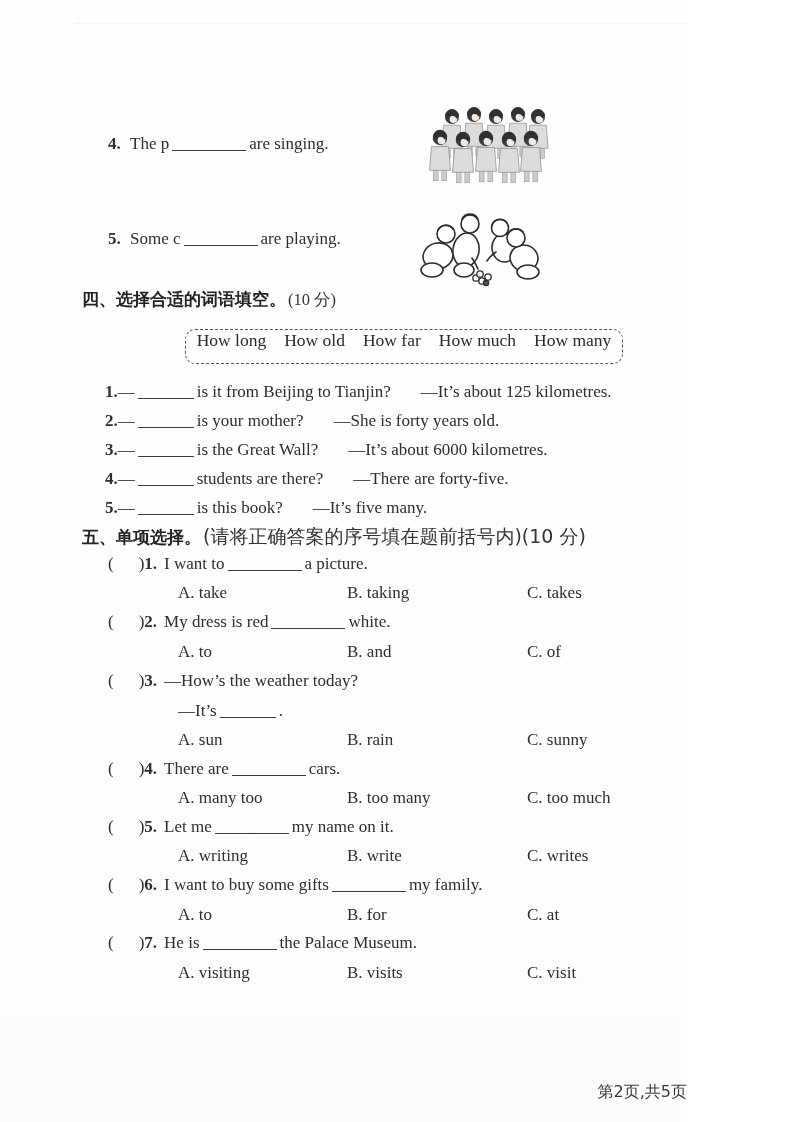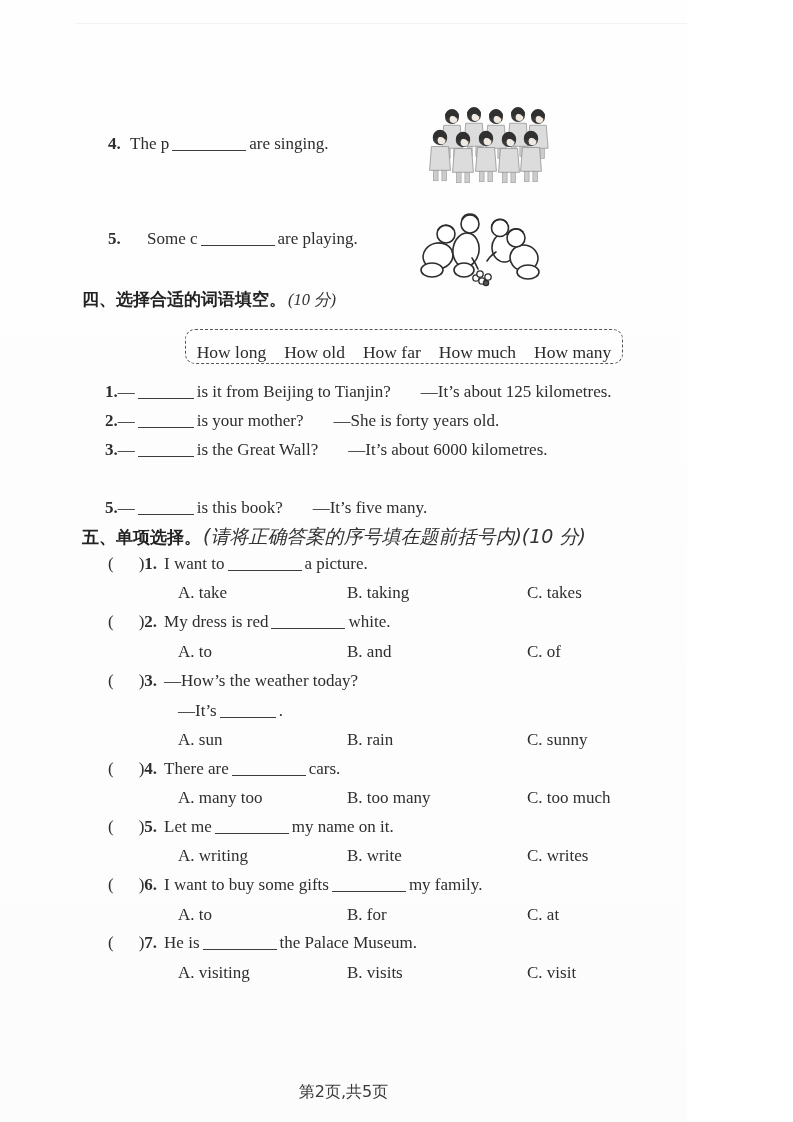--- a/index.html
+++ b/index.html
@@ -15,33 +15,33 @@
   .line{position:absolute;white-space:nowrap;line-height:1.2;}
   .num{font-weight:bold;}
   .blank{display:inline-block;border-bottom:1px solid #3c3c3c;height:14px;vertical-align:-2px;margin:0 3px;}
   .w54{width:56px;}
   .w72{width:74px;}
   .gap30{display:inline-block;width:30px;}
   .bgap{display:inline-block;width:25px;}
   .num-after-bracket{margin-right:7px;}
   .sechdr{position:absolute;white-space:nowrap;font-family:"DejaVu Sans","Liberation Sans",sans-serif;}
   .sectitle{font-weight:bold;font-size:17px;color:#222;}
-  .secpts{font-family:"Liberation Serif","DejaVu Serif",serif;font-size:16.5px;color:#333;margin-left:2px;font-style:italic;}
+  .secpts{font-family:"Liberation Serif","DejaVu Serif",serif;font-size:16.5px;color:#333;margin-left:2px;}
   .wordbank{
     position:absolute;left:185px;top:329px;width:436px;height:33px;
     border:1.6px dashed #555;border-radius:10px;
-    display:flex;align-items:flex-end;justify-content:center;gap:18px;
+    display:flex;align-items:flex-start;justify-content:center;gap:18px;
     font-size:17.5px;color:#2b2b2b;background:#fefefe;
   }
   .optrow{position:absolute;left:0;right:0;height:22px;}
   .optA{position:absolute;left:178px;white-space:nowrap;}
   .optB{position:absolute;left:347px;white-space:nowrap;}
   .optC{position:absolute;left:527px;white-space:nowrap;}
   .illus{position:absolute;}
-  .footer{position:absolute;left:0;right:0;top:1082px;text-align:center;
+  .footer{position:absolute;left:0;right:0;top:1082px;text-align:right;
     font-family:"DejaVu Sans","Liberation Sans",sans-serif;font-size:16px;color:#3a3a3a;}
 </style>
 </head>
 <body>
 
 <div class="page">
   <div class="scanline"></div>
 
   <div class="line" style="top:134px;left:108px;">
     <span class="num">4.</span>
@@ -65,21 +65,21 @@
     <use href="#person" transform="translate(112,15) scale(0.92)"></use>
     <use href="#person" transform="translate(14,36) scale(0.95)"></use>
     <use href="#person" transform="translate(37,38) scale(0.95)"></use>
     <use href="#person" transform="translate(60,37) scale(0.95)"></use>
     <use href="#person" transform="translate(83,38) scale(0.95)"></use>
     <use href="#person" transform="translate(105,37) scale(0.95)"></use>
   </svg>
 
   <div class="line" style="top:229px;left:108px;">
     <span class="num">5.</span>
-    <span style="margin-left:22px;">Some c</span><span class="blank w72"></span><span>are playing.</span>
+    <span style="margin-left:5px;">Some c</span><span class="blank w72"></span><span>are playing.</span>
   </div>
   <svg class="illus" style="left:416px;top:204px;" width="128" height="86" viewBox="0 0 128 86">
     <g fill="#ffffff" stroke="#2d2d2d" stroke-width="1.6" stroke-linecap="round">
 
       <ellipse cx="22" cy="52" rx="15" ry="13" transform="rotate(-12 22 52)"></ellipse>
       <ellipse cx="16" cy="66" rx="11" ry="7"></ellipse>
       <circle cx="30" cy="30" r="9"></circle>
       <path d="M22,26 a9,9 0 0,1 15,-1" fill="none"></path>
       <path d="M36,48 q8,3 12,8" fill="none"></path>
 
@@ -122,20 +122,23 @@
 
   <div class="line" style="top:382px;left:105px;">
     <span class="num">1.</span><span>—</span><span class="blank w54"></span><span>is it from Beijing to Tianjin?</span><span class="gap30"></span><span>—It’s about 125 kilometres.</span>
   </div>
   <div class="line" style="top:411px;left:105px;">
     <span class="num">2.</span><span>—</span><span class="blank w54"></span><span>is your mother?</span><span class="gap30"></span><span>—She is forty years old.</span>
   </div>
   <div class="line" style="top:440px;left:105px;">
     <span class="num">3.</span><span>—</span><span class="blank w54"></span><span>is the Great Wall?</span><span class="gap30"></span><span>—It’s about 6000 kilometres.</span>
   </div>
+  <div class="line" style="top:469px;left:105px;">
+    <span class="num">4.</span><span>—</span><span class="blank w54"></span><span>students are there?</span><span class="gap30"></span><span>—There are forty-five.</span>
+  </div>
   <div class="line" style="top:498px;left:105px;">
     <span class="num">5.</span><span>—</span><span class="blank w54"></span><span>is this book?</span><span class="gap30"></span><span>—It’s five many.</span>
   </div>
 
   <div class="sechdr" style="top:524px;left:82px;">
     <span class="sectitle">五、单项选择。</span><span class="secpts" style="font-family:'DejaVu Sans','Liberation Sans',sans-serif;font-size:19px;">(请将正确答案的序号填在题前括号内)(10 分)</span>
   </div>
 
   <div class="line" style="top:554px;left:108px;">
     <span>(</span><span class="bgap"></span><span>)</span><span class="num num-after-bracket">1.</span><span>I want to</span><span class="blank w72"></span><span>a picture.</span>

